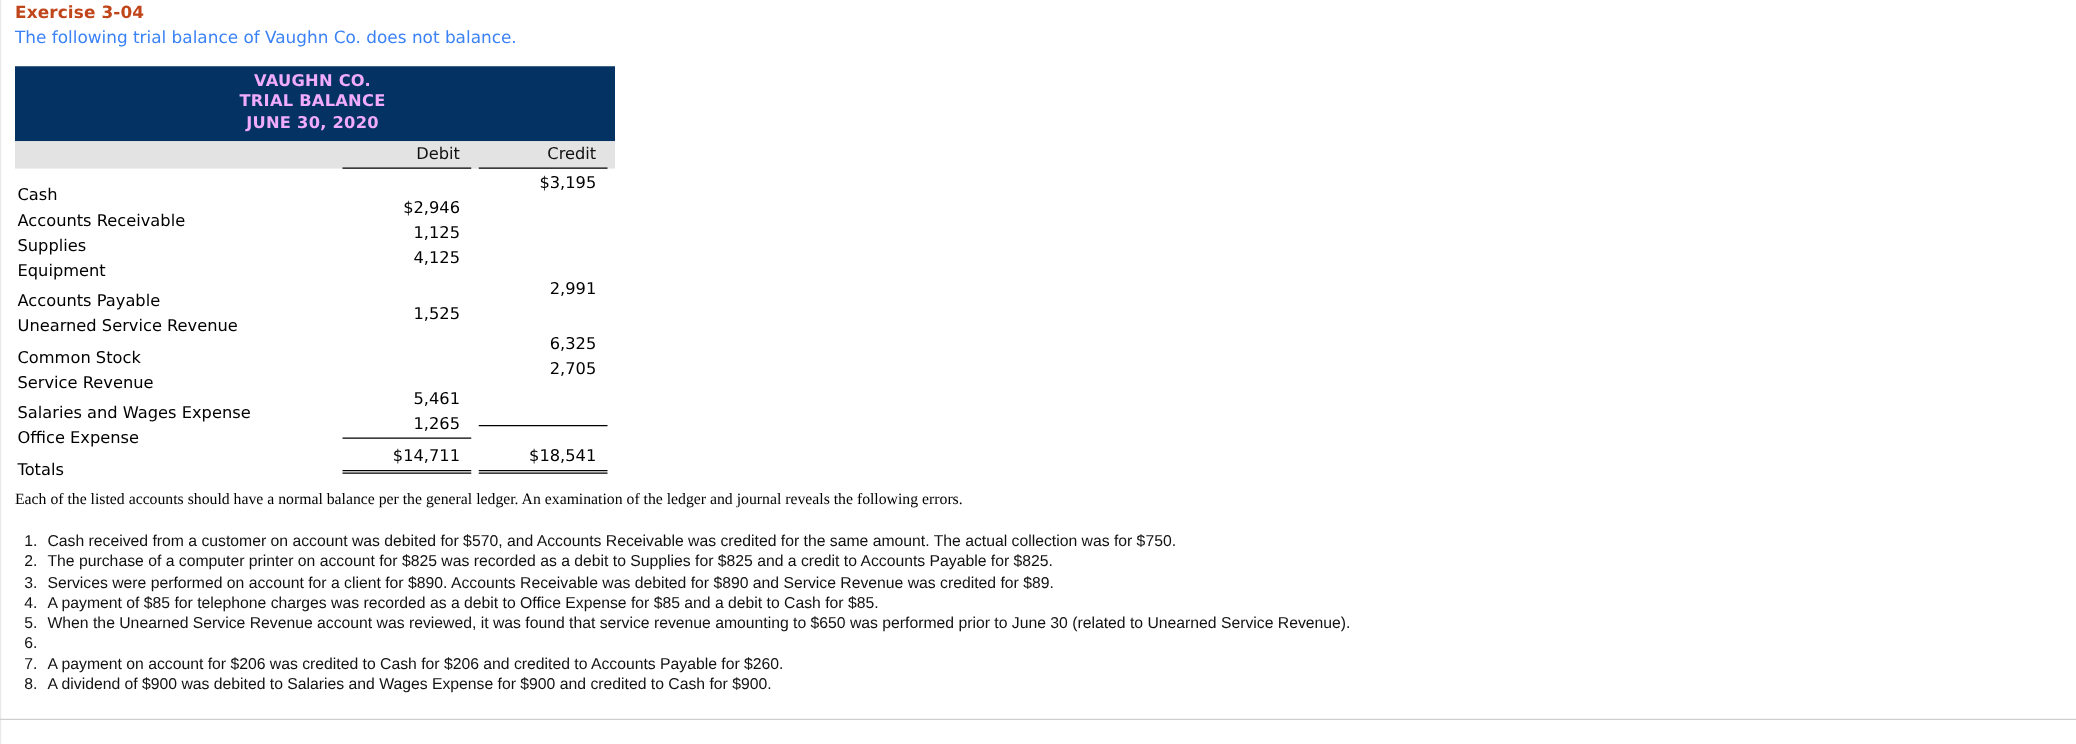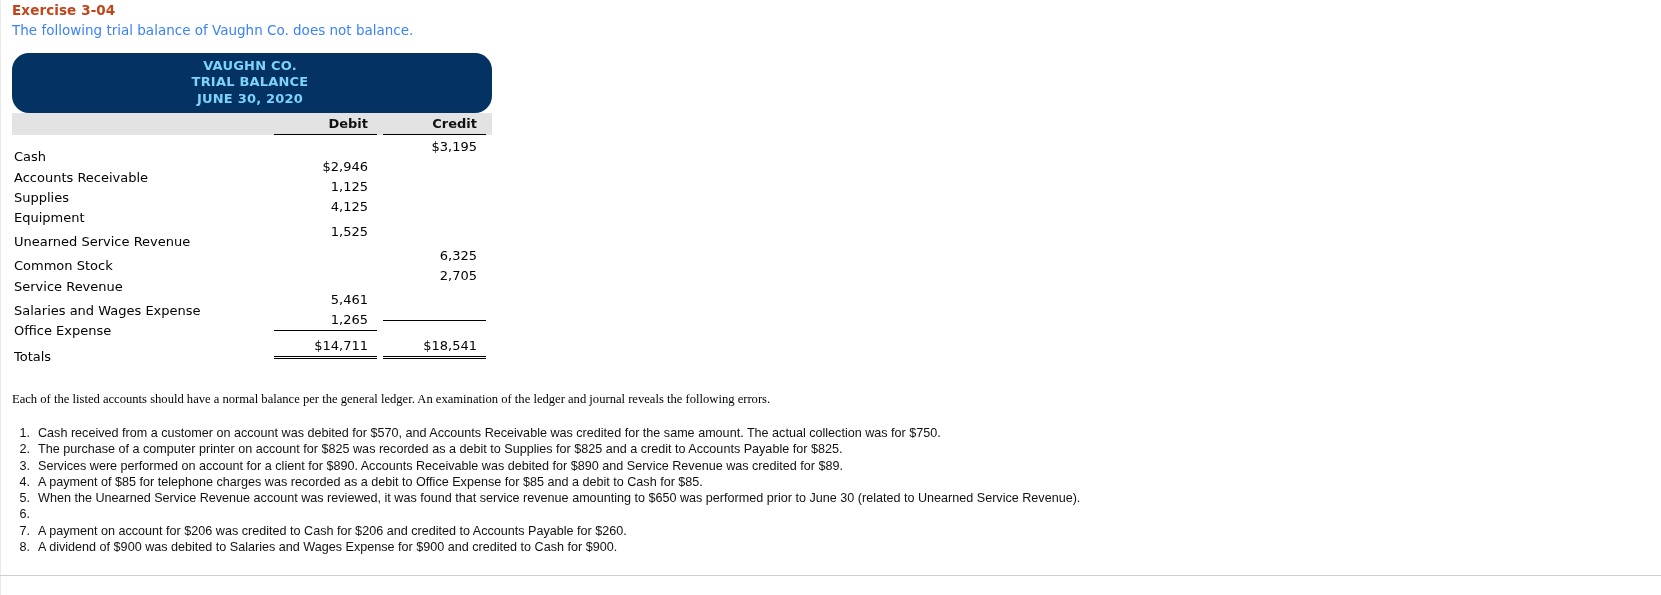--- a/index.html
+++ b/index.html
@@ -43,28 +43,27 @@
 
   
   .tb-wrap {
     position: absolute;
     left: 12px;
     top: 53px;
     width: 480px;
   }
   .tb-head {
     background: #043263;
-    color: #7dd3fc;
+    color: #f0abfc;
     text-align: center;
     font-weight: bold;
     font-size: 13px;
     line-height: 16.3px;
     padding: 5px 4px 6px 0;
     letter-spacing: 0.2px;
-    border-radius: 17px;
   }
   .tb-colhead {
     background: #e3e3e3;
     display: flex;
     height: 22px;
     align-items: center;
   }
   .col-acct {
     width: 262px;
     flex: 0 0 262px;
@@ -74,21 +73,21 @@
     flex: 0 0 103px;
     text-align: right;
     padding-right: 9px;
     box-sizing: border-box;
   }
   .col-gap {
     width: 6px;
     flex: 0 0 6px;
   }
   .tb-colhead .col-amt {
-    font-weight: bold;
+    font-weight: normal;
     font-size: 13px;
     color: #111;
     border-bottom: 1.5px solid #000;
     height: 22px;
     line-height: 22px;
     padding-bottom: 12px;
   }
   .tb-body {
     background: #ffffff;
     padding-top: 2px;
@@ -231,20 +230,26 @@
 
       <div class="tb-row">
         <div class="col-acct">Equipment</div>
         <div class="col-amt">4,125</div>
         <div class="col-gap"></div>
         <div class="col-amt"></div>
       </div>
 
       <div class="spacer-row"></div>
 
+      <div class="tb-row">
+        <div class="col-acct">Accounts Payable</div>
+        <div class="col-amt"></div>
+        <div class="col-gap"></div>
+        <div class="col-amt">2,991</div>
+      </div>
 
       <div class="tb-row">
         <div class="col-acct">Unearned Service Revenue</div>
         <div class="col-amt">1,525</div>
         <div class="col-gap"></div>
         <div class="col-amt"></div>
       </div>
 
       <div class="spacer-row"></div>
 

